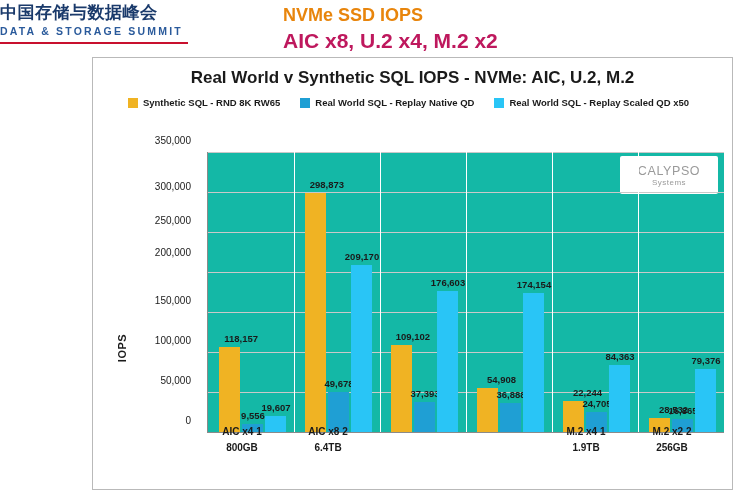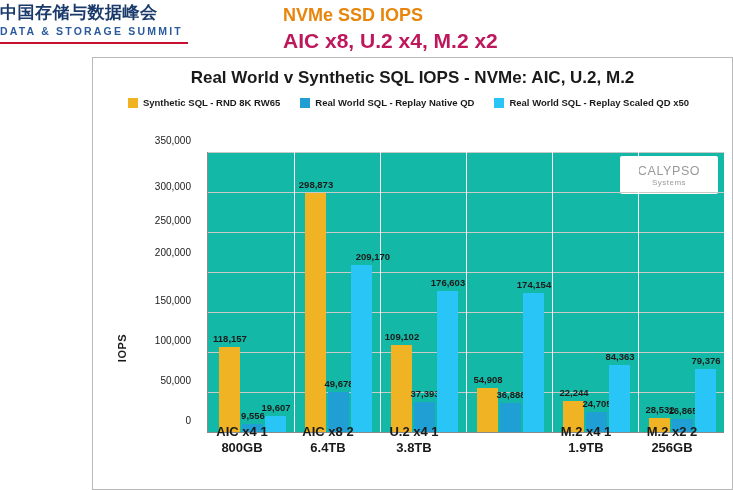--- a/index.html
+++ b/index.html
@@ -184,21 +184,21 @@
   .bar-2 { left: 57px; background: #29c5f6; }
   .bar-label {
     position: absolute;
     width: 56px;
     text-align: center;
     font-size: 9.5px;
     font-weight: bold;
     color: #1a1a1a;
     white-space: nowrap;
   }
-  .lbl-0 { left: -6px; }
+  .lbl-0 { left: -6px; text-align: right; }
   .lbl-1 { left: 17px; }
   .lbl-2 { left: 40px; }
 
   
   #watermark {
     position: absolute;
     right: 6px; top: 4px;
     width: 98px; height: 38px;
     background: #ffffff;
     border-radius: 2px;
@@ -222,21 +222,21 @@
   #xlabels {
     position: absolute;
     left: 106px; top: 304px;
     width: 516px; height: 58px;
   }
   .xlabel {
     position: absolute;
     top: 0;
     width: 86px;
     text-align: center;
-    font-size: 13px;
+    font-size: 10px;
     font-weight: bold;
     color: #1a1a1a;
     line-height: 16px;
   }
   .xlabel span { display: block; }
 </style>
 </head>
 <body>
 
 <div id="header">
@@ -304,21 +304,21 @@
           <div class="bar-label lbl-1" style="bottom: 10.6448px;">9,556</div>
           <div class="bar bar-2" title="Real World SQL - Replay Scaled QD x50: 19,607" style="height: 15.6856px; background: rgb(41, 197, 246);"></div>
           <div class="bar-label lbl-2" style="bottom: 18.6856px;">19,607</div>
         </div>
         <div class="group" style="left: 86px; width: 86px;">
           <div class="bar bar-0" title="Synthetic SQL - RND 8K RW65: 298,873" style="height: 239.098px; background: rgb(240, 179, 35);"></div>
           <div class="bar-label lbl-0" style="bottom: 242.098px;">298,873</div>
           <div class="bar bar-1" title="Real World SQL - Replay Native QD: 49,678" style="height: 39.7424px; background: rgb(31, 159, 212);"></div>
           <div class="bar-label lbl-1" style="bottom: 42.7424px;">49,678</div>
           <div class="bar bar-2" title="Real World SQL - Replay Scaled QD x50: 209,170" style="height: 167.336px; background: rgb(41, 197, 246);"></div>
-          <div class="bar-label lbl-2" style="bottom: 170.336px; text-align: right;">209,170</div>
+          <div class="bar-label lbl-2" style="bottom: 170.336px;">209,170</div>
         </div>
         <div class="group" style="left: 172px; width: 86px;">
           <div class="bar bar-0" title="Synthetic SQL - RND 8K RW65: 109,102" style="height: 87.2816px; background: rgb(240, 179, 35);"></div>
           <div class="bar-label lbl-0" style="bottom: 90.2816px;">109,102</div>
           <div class="bar bar-1" title="Real World SQL - Replay Native QD: 37,393" style="height: 29.9144px; background: rgb(31, 159, 212);"></div>
           <div class="bar-label lbl-1" style="bottom: 32.9144px;">37,393</div>
           <div class="bar bar-2" title="Real World SQL - Replay Scaled QD x50: 176,603" style="height: 141.282px; background: rgb(41, 197, 246);"></div>
           <div class="bar-label lbl-2" style="bottom: 144.282px;">176,603</div>
         </div>
         <div class="group" style="left: 258px; width: 86px;">
@@ -348,24 +348,20 @@
       </div>
     <div id="xlabels">
         <div class="xlabel" style="left: 0px;">
           <span>AIC x4 1</span>
           <span>800GB</span>
         </div>
         <div class="xlabel" style="left: 86px;">
           <span>AIC x8 2</span>
           <span>6.4TB</span>
         </div>
-        <div class="xlabel" style="left: 172px;">
-          <span>U.2 x4 1</span>
-          <span>3.8TB</span>
-        </div>
         <div class="xlabel" style="left: 344px;">
           <span>M.2 x4 1</span>
           <span>1.9TB</span>
         </div>
         <div class="xlabel" style="left: 430px;">
           <span>M.2 x2 2</span>
           <span>256GB</span>
         </div>
       </div>
   </div>

